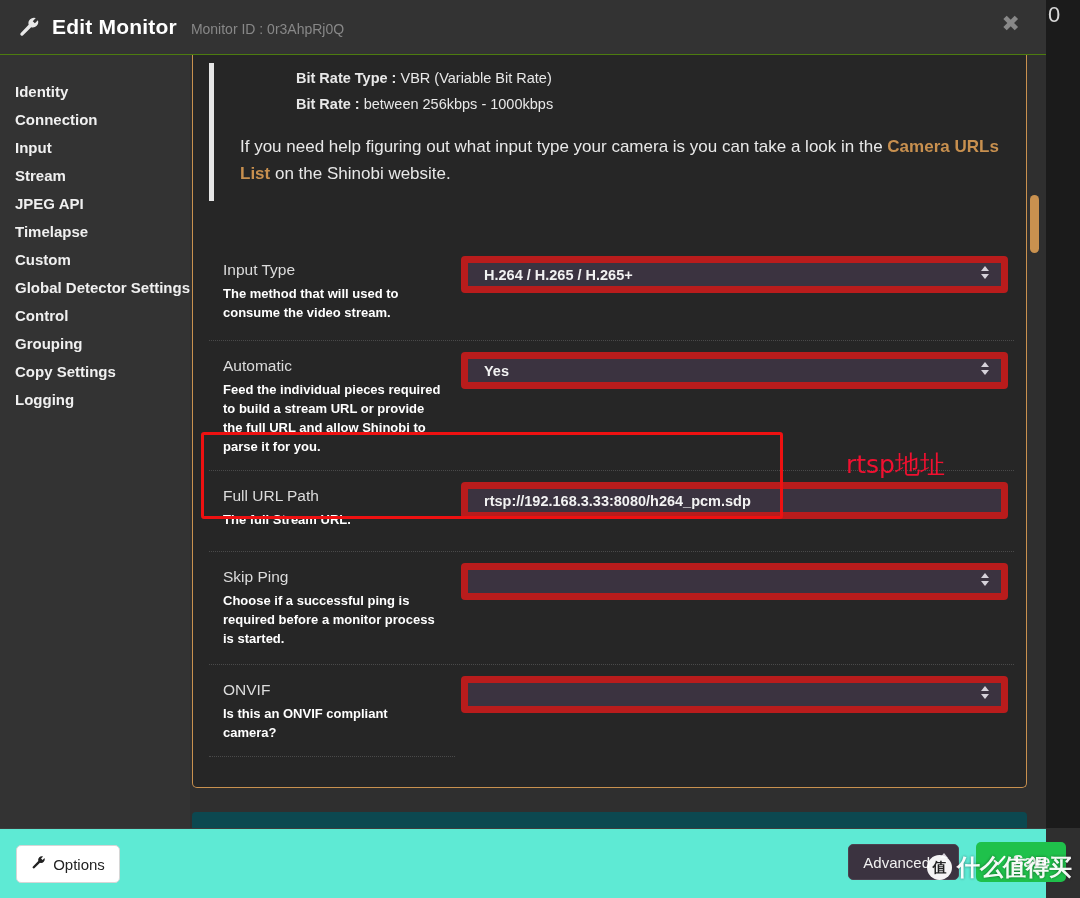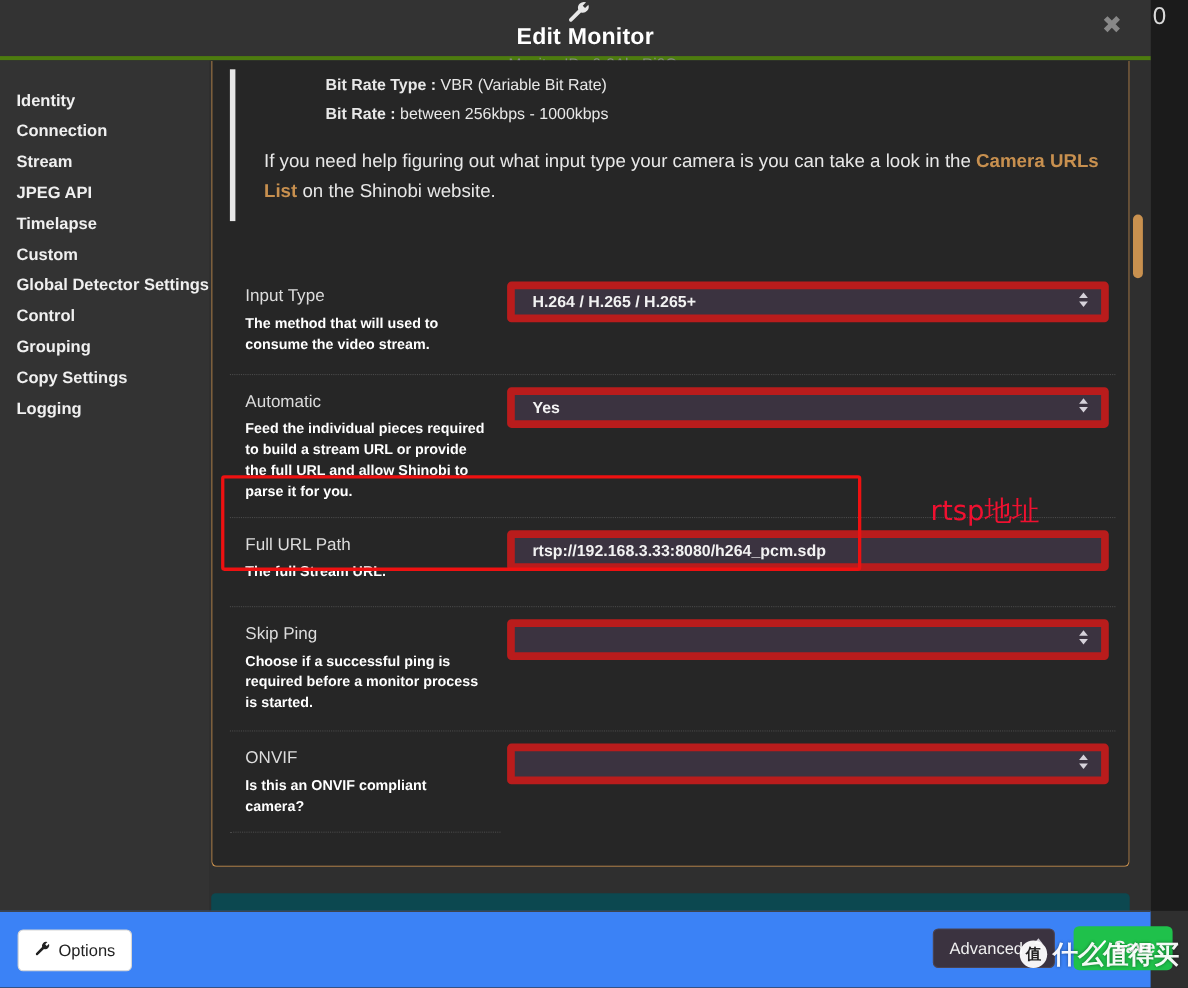--- a/index.html
+++ b/index.html
@@ -16,22 +16,21 @@
     overflow: hidden;
   }
 
   
   .titlebar {
     position: absolute; left: 0; top: 0;
     width: 1046px; height: 55px;
     background: #333333;
     display: flex; align-items: center;
     padding-left: 18px;
-    border-bottom: 4px solid #4d7c0f;
-    flex-direction: column;
+    border-bottom: 1px solid #4d7c0f;
   }
   .wrench-icon { width: 22px; height: 22px; margin-right: 12px; flex: 0 0 auto; }
   .title-main {
     font-size: 21px; font-weight: bold; color: #ffffff;
     letter-spacing: .2px;
   }
   .title-sub {
     font-size: 14px; color: #888888; margin-left: 14px;
     padding-top: 4px;
   }
@@ -183,21 +182,21 @@
     width: 9px; height: 58px;
     background: #c9914f;
     border-radius: 5px;
     cursor: pointer;
   }
 
   
   .footer {
     position: absolute; left: 0; top: 828px;
     width: 1046px; height: 70px;
-    background: #3b82f6;
+    background: #5eead4;
     border-top: 1px solid #3d3d3d;
   }
   .btn-options {
     position: absolute; left: 16px; top: 16px;
     height: 38px; min-width: 104px;
     background: #ffffff; color: #222222;
     border: 1px solid #d6d6d6; border-radius: 5px;
     display: flex; align-items: center; justify-content: center;
     gap: 7px; font-size: 15px; cursor: pointer;
   }
@@ -259,20 +258,21 @@
     <span class="title-main">Edit Monitor</span>
     <span class="title-sub">Monitor ID : 0r3AhpRj0Q</span>
     <span class="close-btn">✖</span>
   </div>
 
   <div class="body-area">
 
     <nav class="sidebar">
       <div class="side-item">Identity</div>
       <div class="side-item">Connection</div>
+      <div class="side-item">Input</div>
       <div class="side-item">Stream</div>
       <div class="side-item">JPEG API</div>
       <div class="side-item">Timelapse</div>
       <div class="side-item">Custom</div>
       <div class="side-item">Global Detector Settings</div>
       <div class="side-item">Control</div>
       <div class="side-item">Grouping</div>
       <div class="side-item">Copy Settings</div>
       <div class="side-item">Logging</div>
     </nav>

